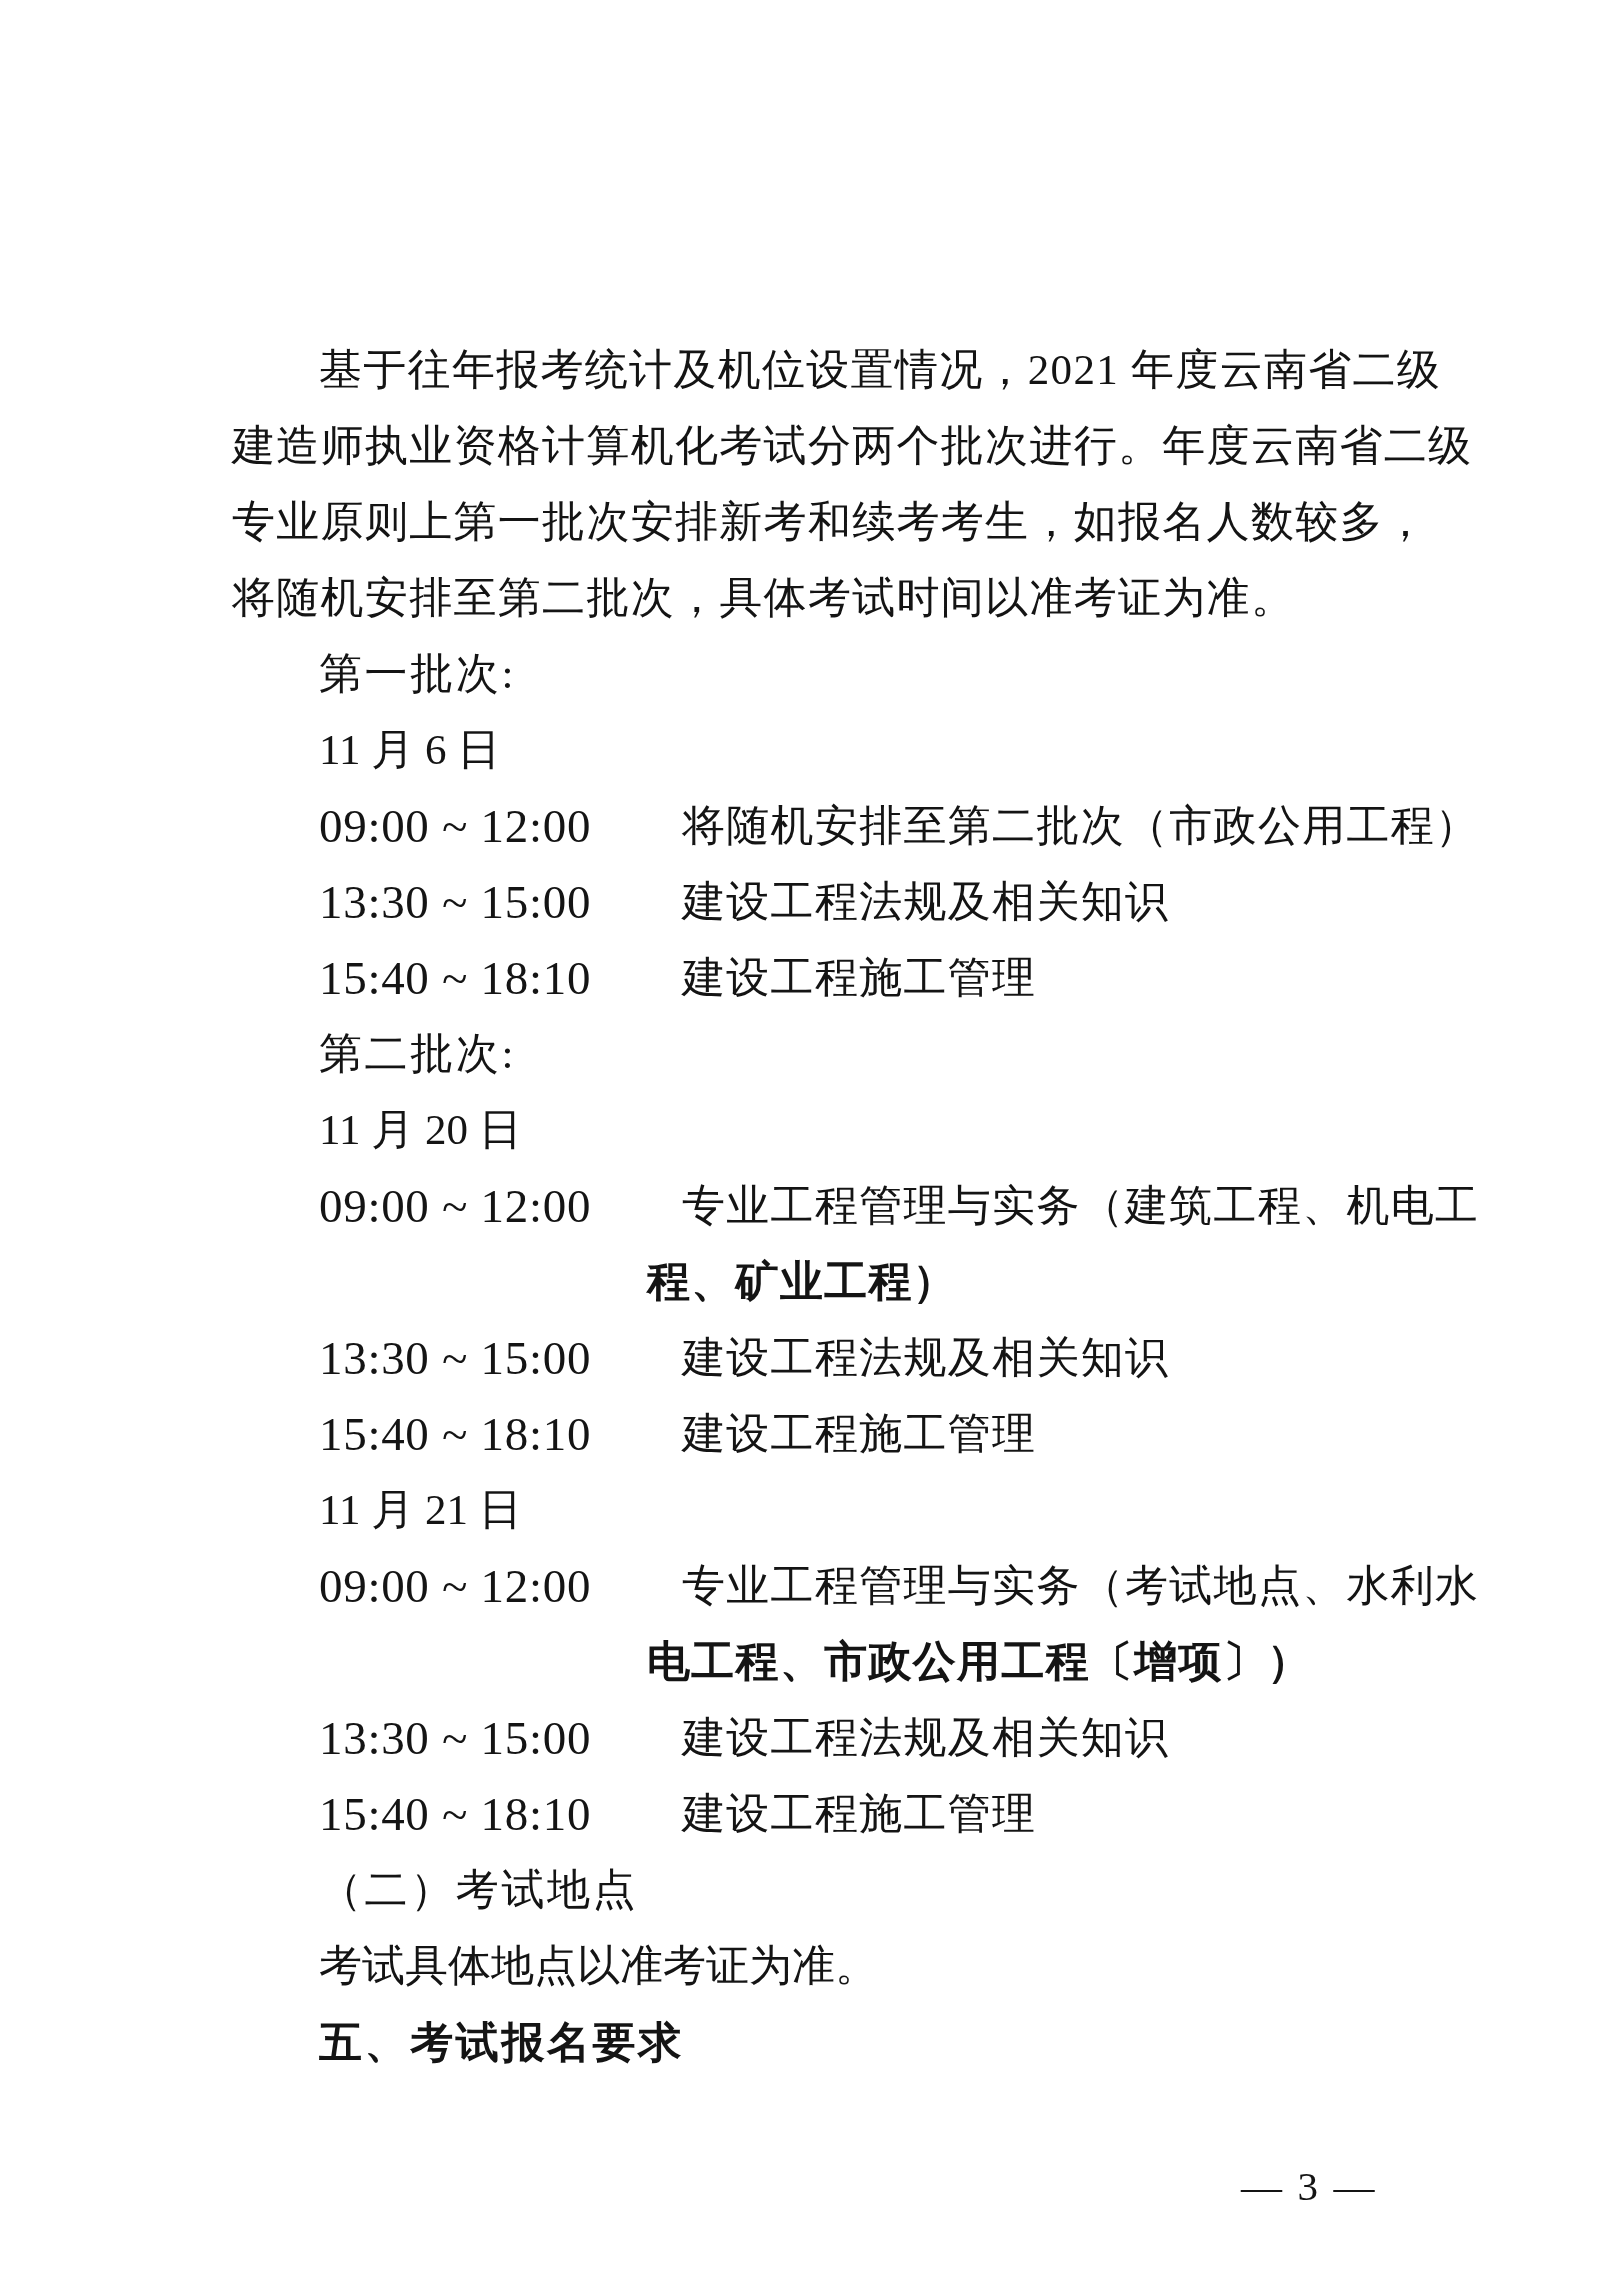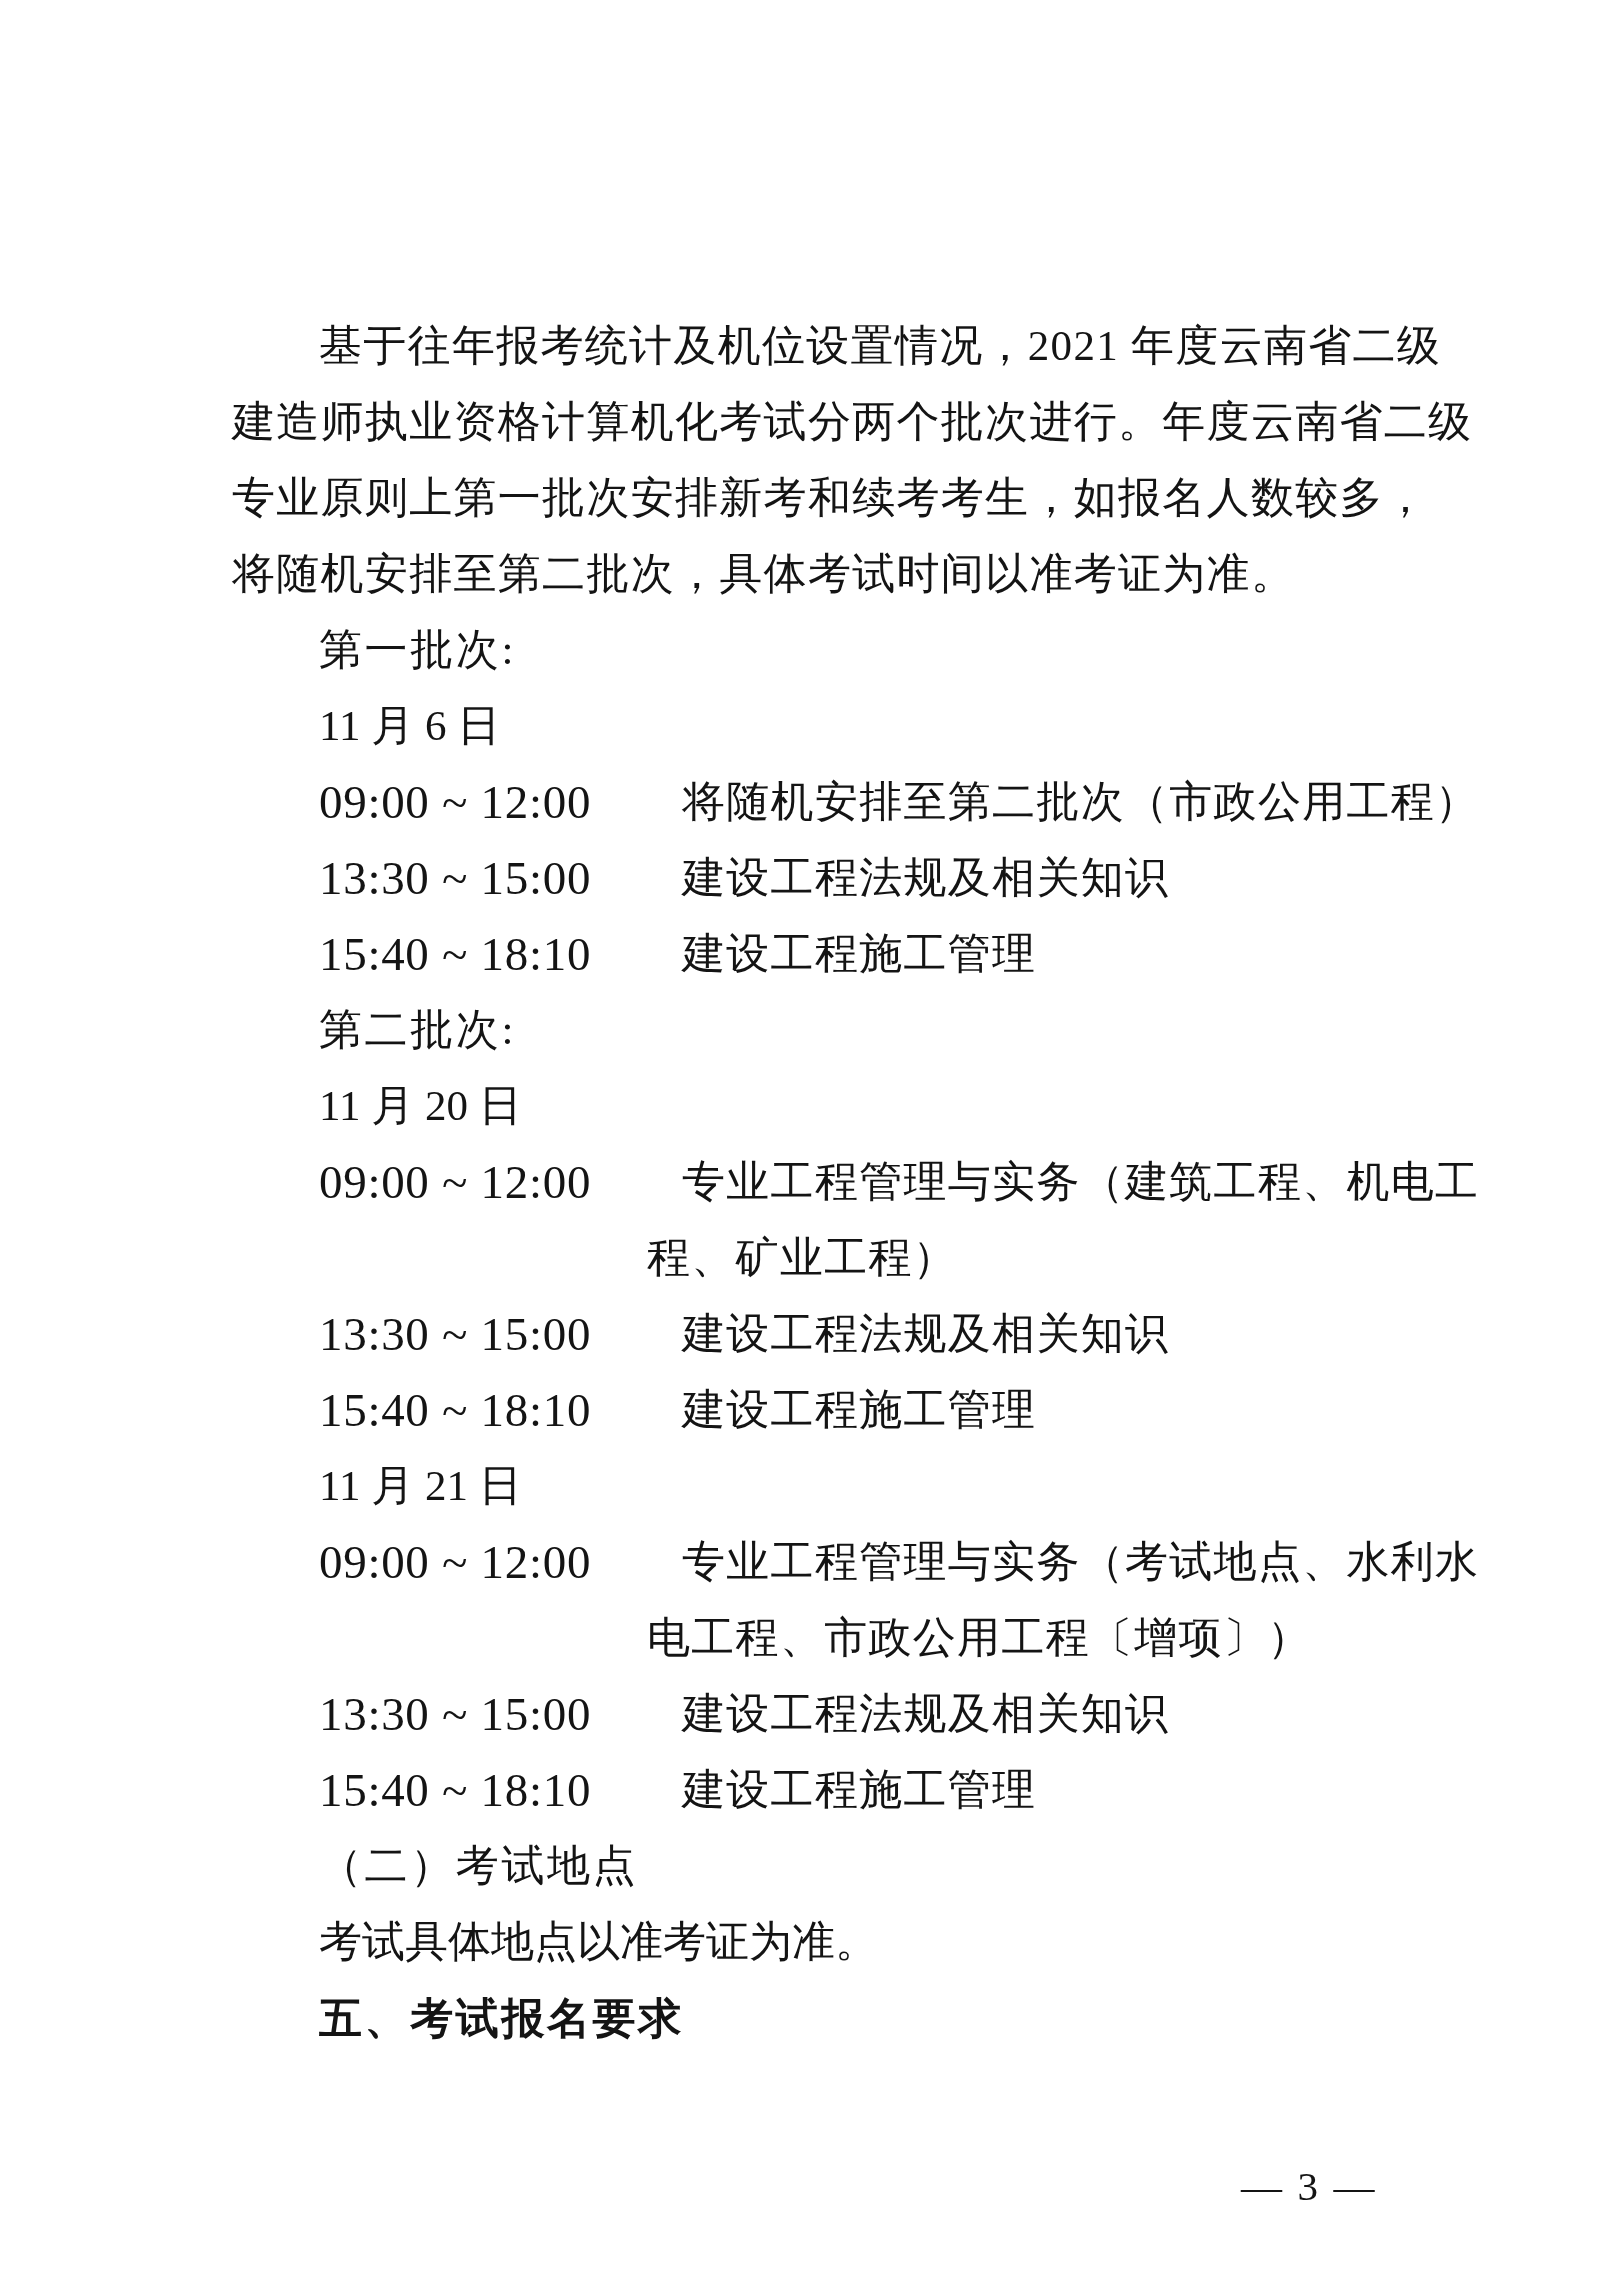--- a/index.html
+++ b/index.html
@@ -14,21 +14,21 @@
     height: 2295px;
     margin: 0 auto;
     background: #ffffff;
     color: #141414;
     font-family: "Liberation Serif", "DejaVu Serif", serif;
     overflow: hidden;
   }
   .content {
     position: absolute;
     left: 232px;
-    top: 308px;
+    top: 332px;
     width: 1170px;
     font-size: 43px;
   }
   .line {
     height: 76px;
     line-height: 76px;
     white-space: nowrap;
   }
   
   .indent {
@@ -37,20 +37,21 @@
   
   .row {
     display: grid;
     grid-template-columns: 328px auto;
     padding-left: 87px;
     gap: 35px;
   }
   
   .cont {
     padding-left: 415px;
+    font-weight: bold;
   }
   .time {
     font-size: 47px;
     letter-spacing: 0.7px;
   }
   .subject {
     letter-spacing: 1.3px;
   }
   .intro-line {
     letter-spacing: 1.3px;

